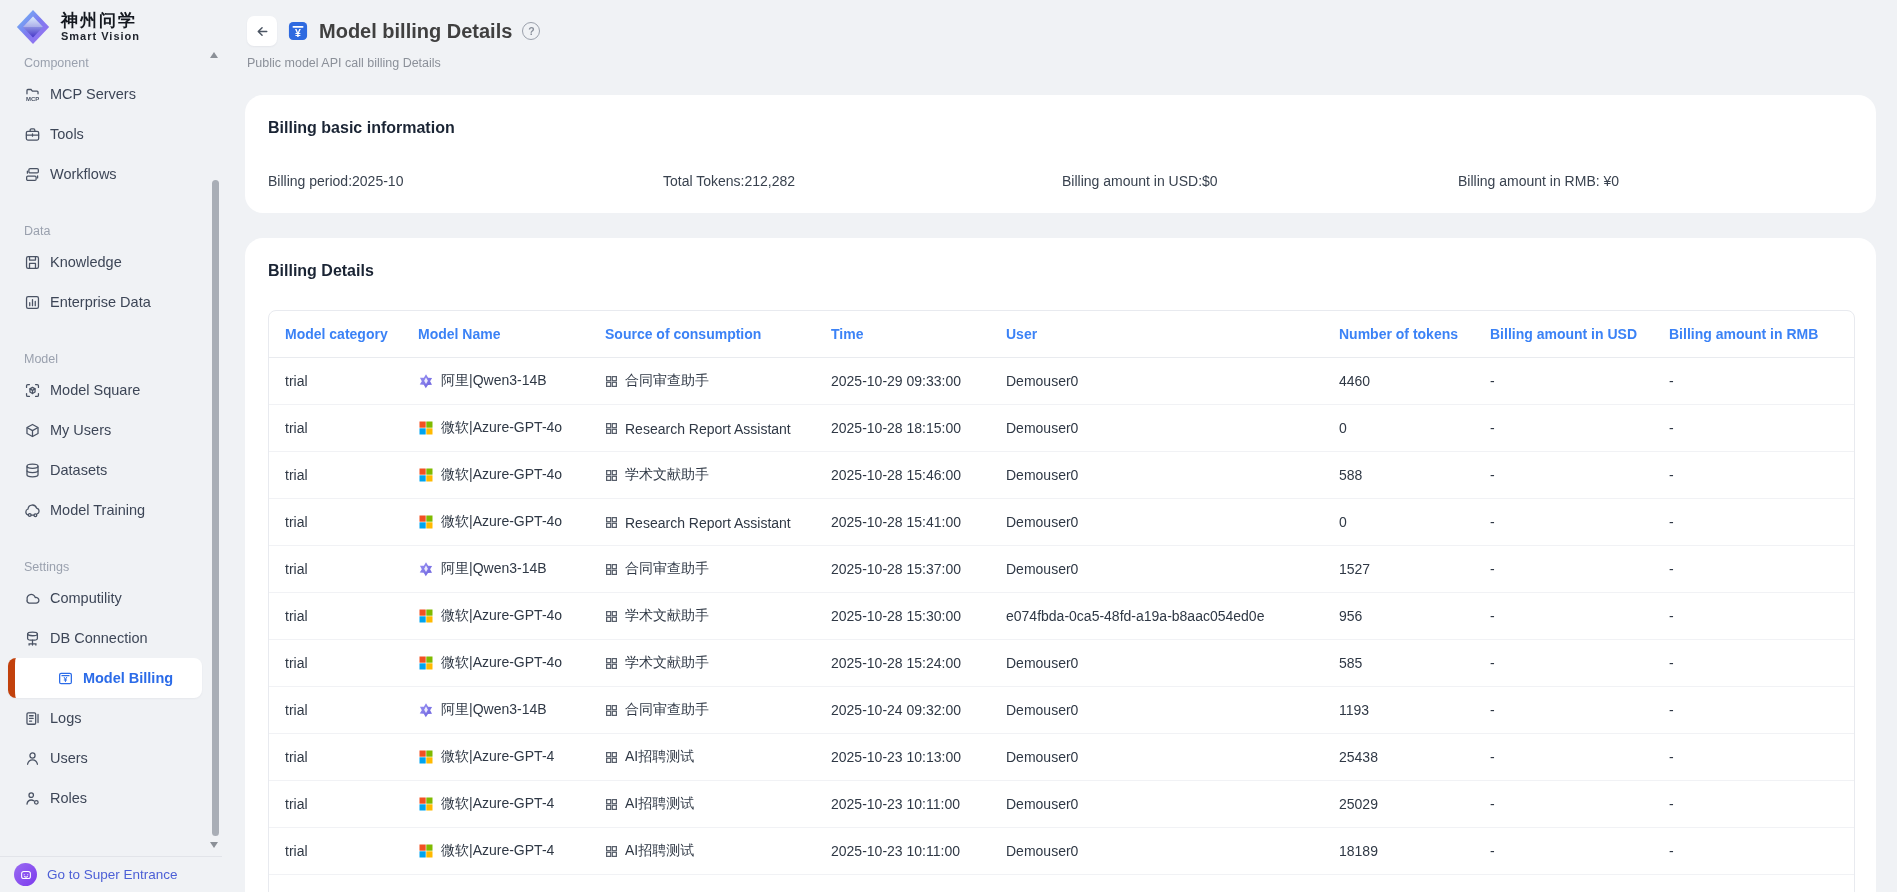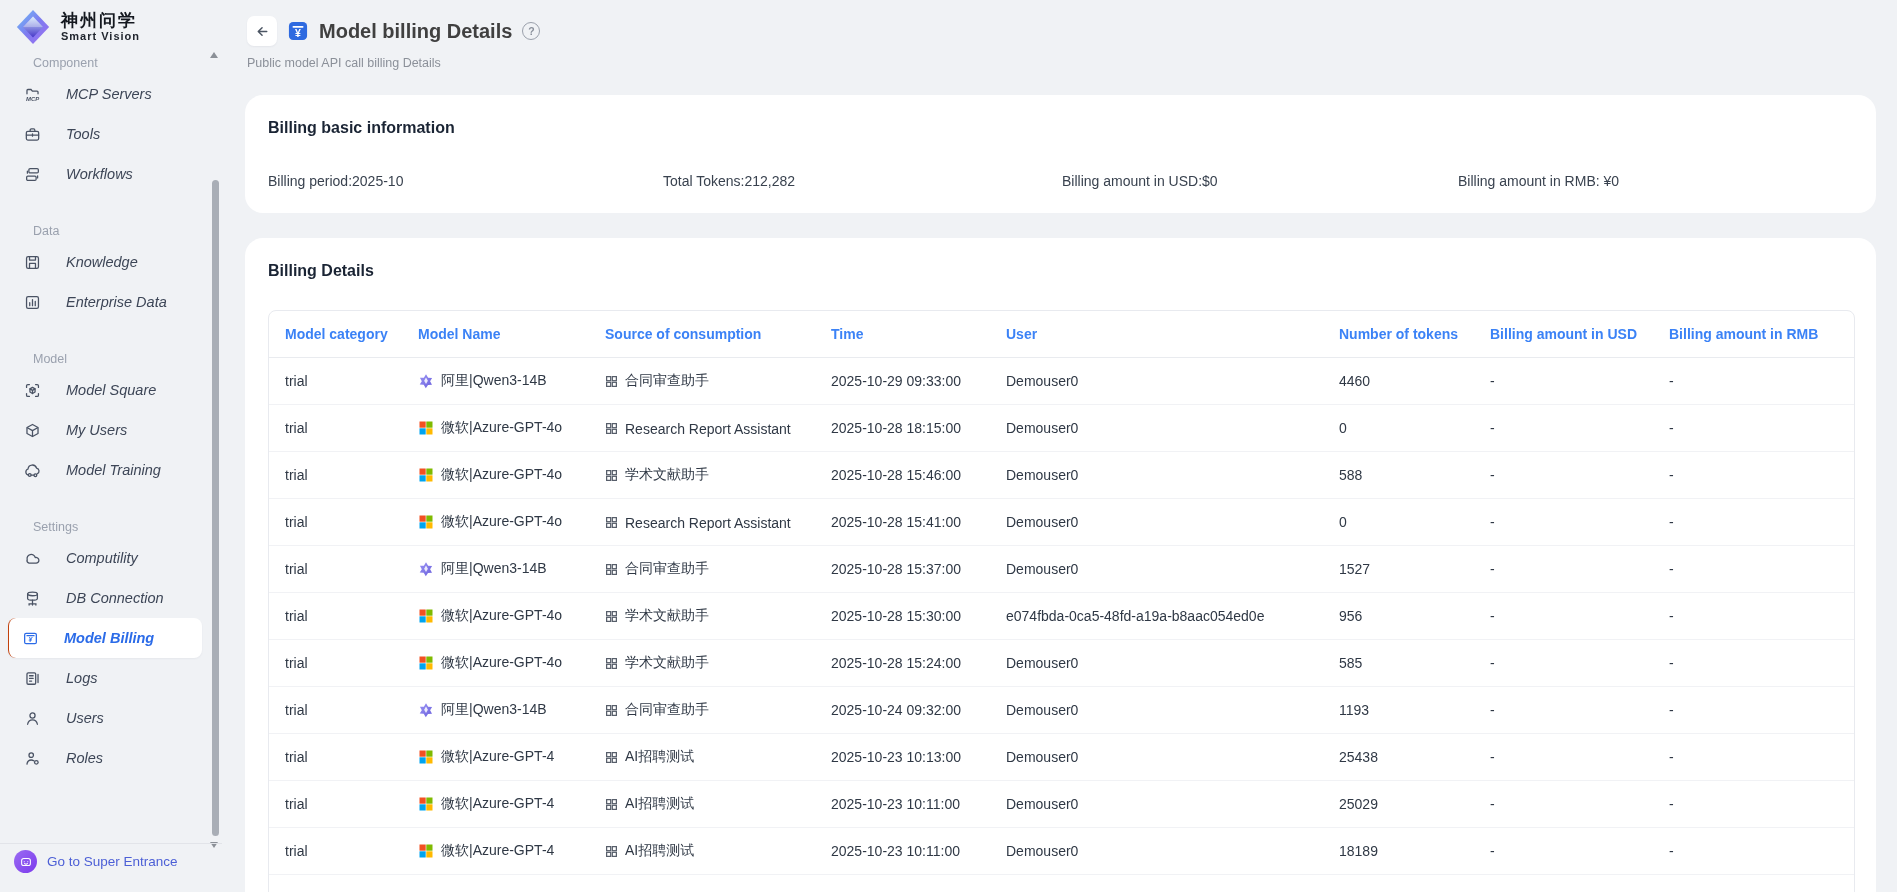--- a/index.html
+++ b/index.html
@@ -9,33 +9,33 @@
     font-family:"Liberation Sans", sans-serif;
     -webkit-font-smoothing:antialiased;
   }
   
   .sidebar{position:absolute;left:0;top:0;width:222px;height:892px;}
   .logo-row{display:flex;align-items:center;gap:9px;padding:10px 0 0 14px;height:44px;box-sizing:border-box;}
   .logo-row svg{width:38px;height:38px;flex:0 0 auto;}
   .brand-cn{font-size:17px;font-weight:bold;color:#14181f;letter-spacing:2px;line-height:18px;}
   .brand-en{font-size:11px;font-weight:bold;color:#20252e;letter-spacing:1px;line-height:12px;}
   .nav{position:absolute;top:52px;left:0;width:208px;}
-  .section-label{height:22px;line-height:22px;margin-top:26px;padding-left:33px;font-size:12.5px;color:#9aa1ae;}
+  .section-label{height:22px;line-height:22px;margin-top:26px;padding-left:24px;font-size:12.5px;color:#9aa1ae;}
   .section-label:first-child{margin-top:0;}
-  .nav-item{display:flex;align-items:center;gap:25px;height:40px;padding-left:24px;font-size:14.5px;color:#3d4657;cursor:pointer;box-sizing:border-box;font-style:italic;}
+  .nav-item{display:flex;align-items:center;gap:9px;height:40px;padding-left:24px;font-size:14.5px;color:#3d4657;cursor:pointer;box-sizing:border-box;}
   .nav-item .nicon{width:17px;height:17px;display:inline-flex;color:#4a5364;flex:0 0 auto;}
   .nav-item .nicon svg{width:100%;height:100%;}
   .nav-item.active{background:#ffffff;border-radius:8px;margin:0 6px 0 8px;padding-left:13px;
-    border-left:1px solid #c2410c;color:#2b6be8;font-weight:bold;box-shadow:0 1px 2px rgba(30,40,70,.05);}
+    border-left:7px solid #c2410c;color:#2b6be8;font-weight:bold;box-shadow:0 1px 2px rgba(30,40,70,.05);justify-content:center;}
   .nav-item.active .nicon{color:#2b6be8;}
   .sb-up,.sb-down{position:absolute;right:4px;width:0;height:0;border-left:4px solid transparent;border-right:4px solid transparent;}
   .sb-up{top:52px;border-bottom:6px solid #8b9097;}
   .sb-down{top:842px;border-top:6px solid #8b9097;}
   .sb-thumb{position:absolute;right:3px;top:180px;width:7px;height:656px;border-radius:4px;background:#a9aeb6;}
-  .sidebar-footer{position:absolute;left:0;bottom:13px;width:222px;height:36px;border-top:1px solid #e2e4e9;
+  .sidebar-footer{position:absolute;left:0;bottom:0;width:222px;height:36px;border-top:1px solid #e2e4e9;
     display:flex;align-items:center;gap:10px;padding-left:14px;box-sizing:border-box;}
   .super-icon{width:23px;height:23px;border-radius:50%;background:linear-gradient(135deg,#9a6cf2,#7c3aed);
     display:flex;align-items:center;justify-content:center;flex:0 0 auto;}
   .super-icon svg{width:14px;height:14px;}
   .super-label{font-size:13.5px;color:#4c5fd6;}
   
   .main{position:absolute;left:222px;top:0;width:1675px;height:892px;}
   .page-header{display:flex;align-items:center;gap:10px;padding:16px 0 0 25px;}
   .back-btn{width:30px;height:30px;border-radius:7px;background:#fff;display:flex;align-items:center;justify-content:center;cursor:pointer;box-shadow:0 1px 2px rgba(30,40,70,.06);}
   .back-btn svg{width:17px;height:17px;}
@@ -151,20 +151,30 @@
         <span>Model Square</span>
       </div>
       <div class="nav-item">
         <span class="nicon">
           <svg viewBox="0 0 16 16" fill="none" stroke="currentColor" stroke-width="1.2" stroke-linejoin="round">
             <path d="M8 2.3l5.2 2.9v5.6L8 13.7l-5.2-2.9V5.2z"></path>
             <path d="M2.8 5.2L8 8.1l5.2-2.9M8 8.1v5.6"></path>
           </svg>
         </span>
         <span>My Users</span>
+      </div>
+      <div class="nav-item">
+        <span class="nicon">
+          <svg viewBox="0 0 16 16" fill="none" stroke="currentColor" stroke-width="1.2">
+            <ellipse cx="8" cy="4" rx="5.2" ry="1.9"></ellipse>
+            <path d="M2.8 4v8c0 1 2.3 1.9 5.2 1.9s5.2-.9 5.2-1.9V4"></path>
+            <path d="M2.8 8c0 1 2.3 1.9 5.2 1.9S13.2 9 13.2 8"></path>
+          </svg>
+        </span>
+        <span>Datasets</span>
       </div>
       <div class="nav-item">
         <span class="nicon">
           <svg viewBox="0 0 16 16" fill="none" stroke="currentColor" stroke-width="1.2" stroke-linecap="round">
             <path d="M4.2 12.4a3 3 0 01-.4-5.8 4.1 4.1 0 018-.9 2.9 2.9 0 01.6 5.5"></path>
             <circle cx="5.4" cy="12.2" r="1.3"></circle>
             <circle cx="10.7" cy="12.4" r="1.3"></circle>
             <path d="M6.8 12.3h2.5"></path>
           </svg>
         </span>

